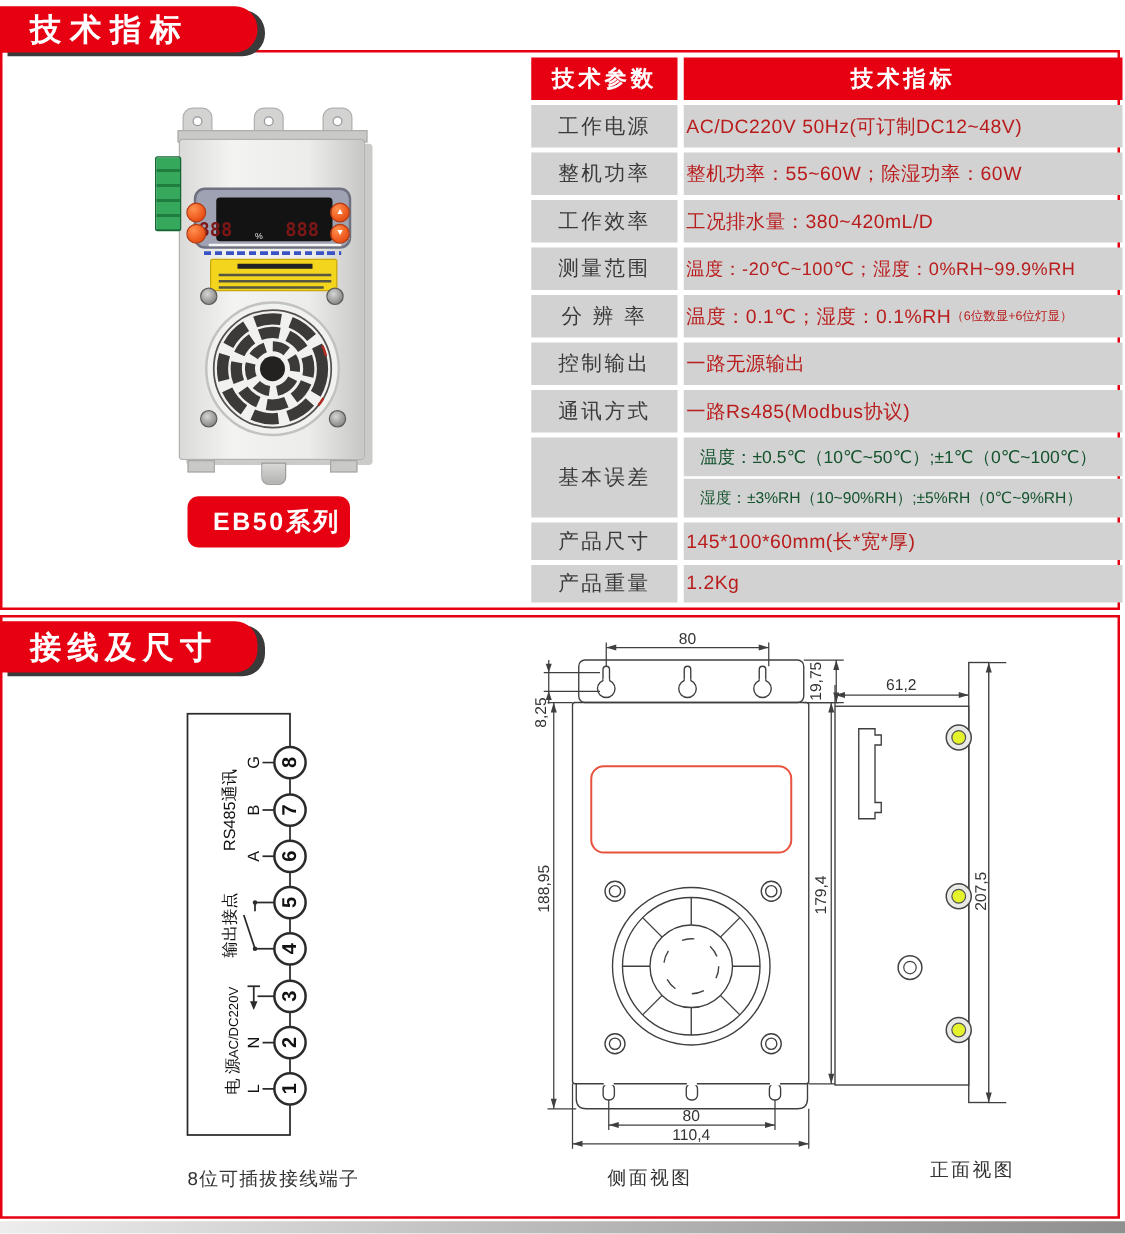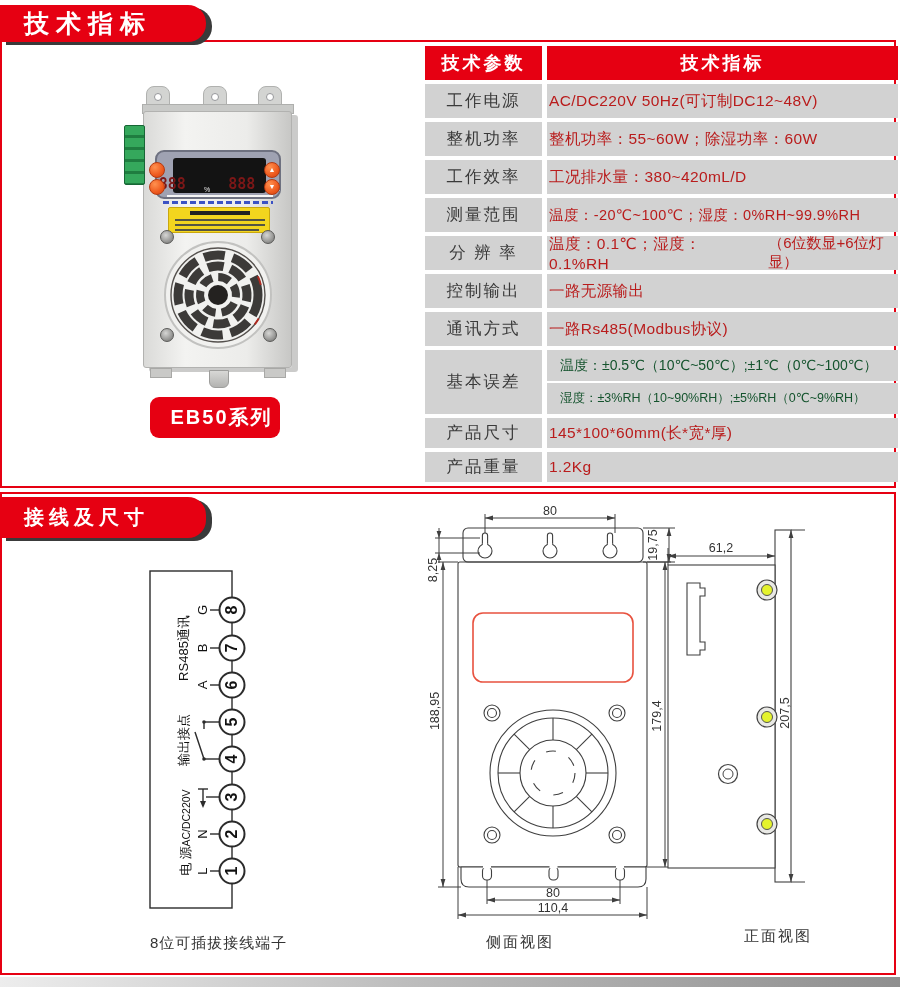--- a/index.html
+++ b/index.html
@@ -5,38 +5,38 @@
   * { margin:0; padding:0; box-sizing:border-box; }
   html,body { background:#fff; }
   body { font-family:"Liberation Sans","DejaVu Sans",sans-serif; }
   #page { position:relative; width:900px; height:987px; background:#fff; overflow:hidden; }
 
   
   .banner { position:absolute; left:0; background:#e60012; color:#fff; font-weight:bold;
             border-radius:0 18px 18px 0; box-shadow:6px 3px 0 #3a3a3a; z-index:5;
             display:flex; align-items:center; padding-left:24px; }
   #banner1 { top:5px; width:206px; height:37px; font-size:25px; letter-spacing:7px; }
-  #banner2 { top:497px; width:206px; height:41px; font-size:20px; letter-spacing:5px; }
+  #banner2 { top:497px; width:206px; height:41px; font-size:25px; letter-spacing:5px; }
 
   .frame { position:absolute; border:2px solid #e60012; background:#fff; z-index:1; }
   #frame1 { left:0; top:40px; width:896px; height:448px; }
   #frame2 { left:0; top:492px; width:896px; height:483px; }
 
   #bottom-bar { position:absolute; left:0; top:977px; width:900px; height:10px; z-index:2;
                 background:linear-gradient(to right,#ededed,#bdbdbd 45%,#8f8f8f); }
 
   
   #spec-table { position:absolute; left:425px; top:46px; width:473px; z-index:3; }
   .trow { display:flex; margin-bottom:4px; }
   .pcell { width:117px; margin-right:5px; background:#d2d2d2; color:#3a3a3a;
            display:flex; align-items:center; justify-content:center;
            font-size:16.5px; letter-spacing:2px; flex:none; }
   .vcell { flex:1; background:#d2d2d2; color:#b91c1c; display:flex; align-items:center;
            padding-left:2px; font-size:15.5px; letter-spacing:.4px; }
-  .vcell .note { font-size:15px; letter-spacing:0;margin-left:30px; }
+  .vcell .note { font-size:10px; letter-spacing:0; }
   .thead .pcell, .thead .vcell { background:#e60012; color:#fff; font-weight:bold;
            font-size:18px; letter-spacing:3px; justify-content:center; padding-left:0; }
   .h34 { height:34px; } .h30 { height:30px; }
   .trow.double { height:64px; }
   .double .vstack { flex:1; display:flex; flex-direction:column; }
   .double .vstack .sub { flex:1; background:#d2d2d2; display:flex; align-items:center;
            padding-left:13px; color:#14532d; }
   .double .vstack .sub1 { font-size:14px; margin-bottom:2px; }
   .double .vstack .sub2 { font-size:12.5px; }
 

